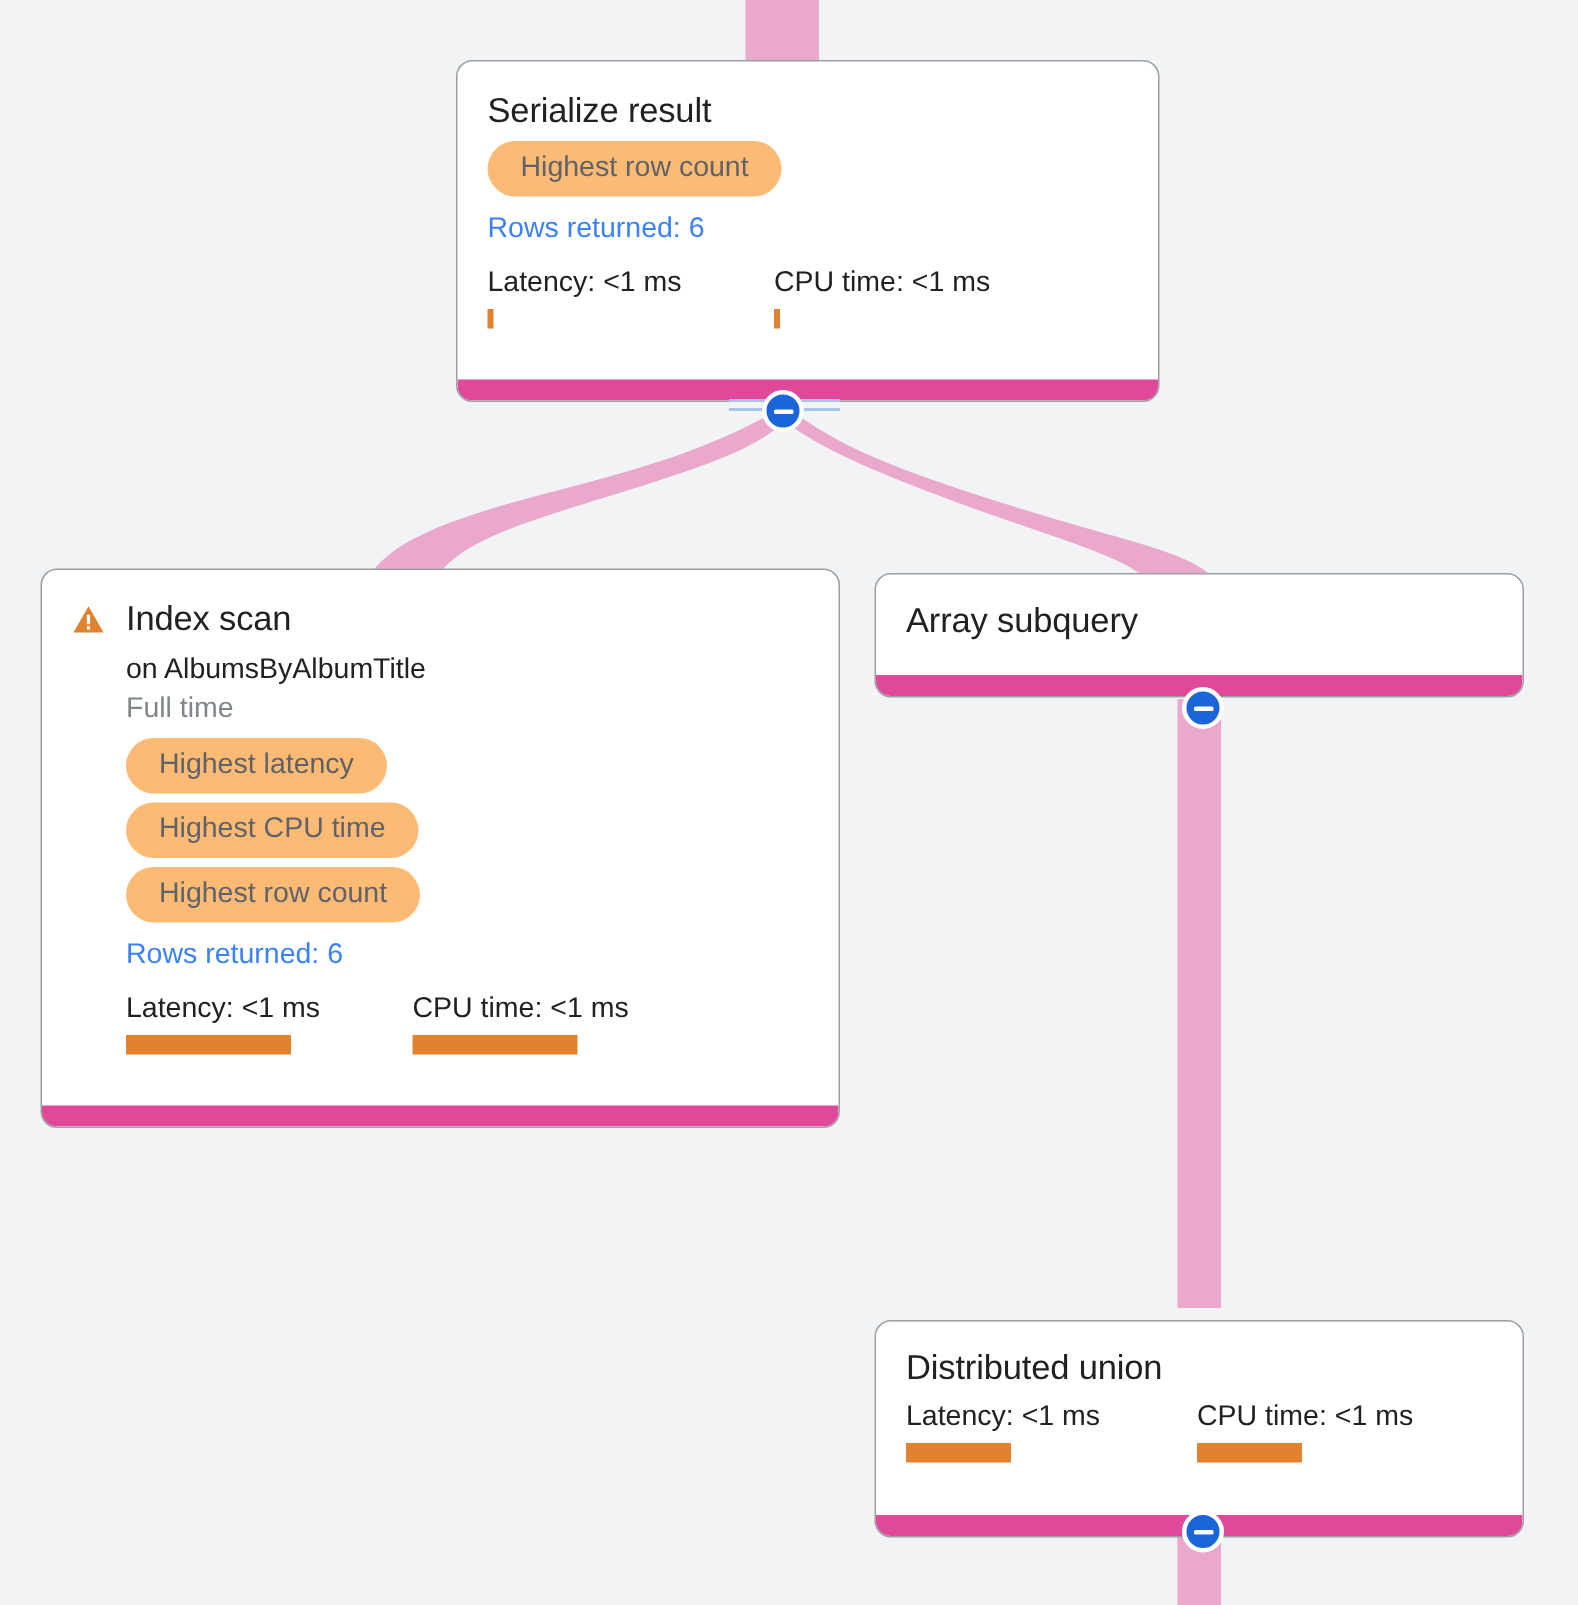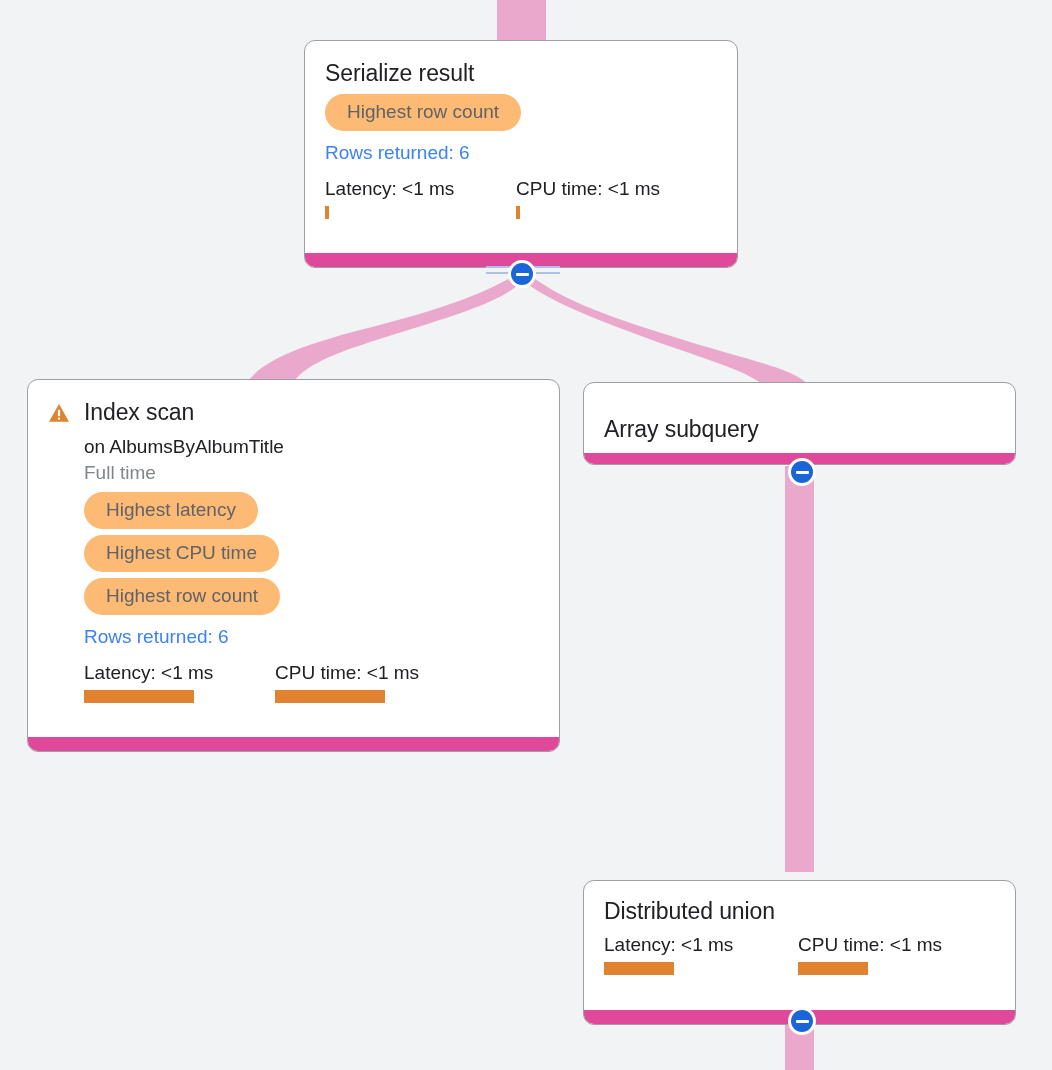--- a/index.html
+++ b/index.html
@@ -195,21 +195,21 @@
              L 762 384
              C 744 370, 708 360, 652 340
              C 586 316, 548 300, 522 280
              Z" fill="#e9a8cc"></path>
 
     <rect x="785" y="466" width="29" height="406" fill="#e9a8cc"></rect>
 
     <rect x="785" y="1014" width="29" height="60" fill="#e9a8cc"></rect>
   </svg>
 
-  <div class="node" style="left:304px; top:40px; width:434px; height:228px;">
+  <div class="node" style="left:304px; top:40px; width:469px; height:228px;">
     <div class="node-body">
       <div class="node-title-row">
         <div class="node-title">Serialize result</div>
       </div>
       <div class="chips">
         <div class="chip">Highest row count</div>
       </div>
       <div class="rows-line">Rows returned: 6</div>
       <div class="metrics">
         <div class="metric" style="width:191px;">
@@ -264,21 +264,21 @@
             <div class="metric-label">CPU time: &lt;1 ms</div>
             <div class="metric-bar" style="width:110px;"></div>
           </div>
         </div>
       </div>
     </div>
     <div class="node-accent"></div>
   </div>
 
   <div class="node" style="left:583px; top:382px; width:433px; height:83px;">
-    <div class="node-body" style="padding:32px 20px 10px 20px;">
+    <div class="node-body" style="padding:16px 20px 10px 20px;">
       <div class="node-title-row">
         <div class="node-title">Array subquery</div>
       </div>
     </div>
     <div class="node-accent"></div>
   </div>
 
   <div class="toggle" style="left:788px; top:458px;"></div>
 
   <div class="node" style="left:583px; top:880px; width:433px; height:145px;">

